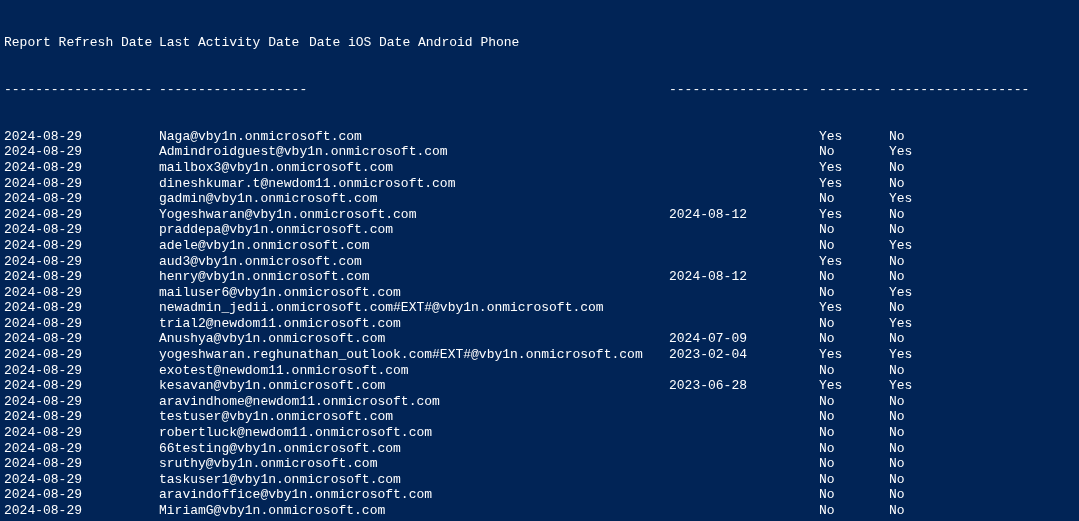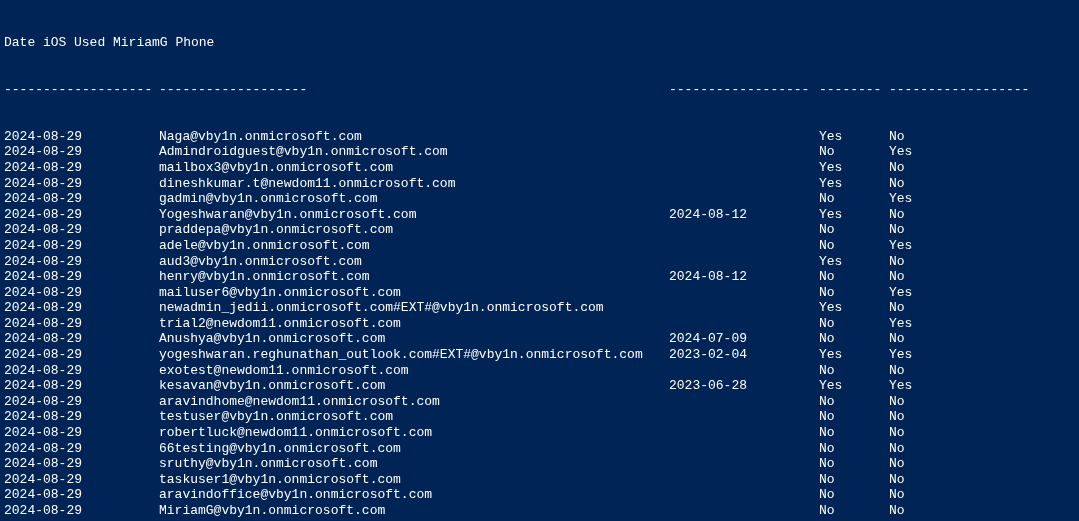--- a/index.html
+++ b/index.html
@@ -49,22 +49,24 @@
     .col-android {
       width: 150px;
       flex-shrink: 0;
     }
   </style>
 </head>
 <body>
 
 <div class="terminal">
   <div class="header-row">
+    <span class="col-refresh">Report Refresh Date</span>
+    <span class="col-activity">Last Activity Date</span>
     <span class="col-ios">Date iOS</span>
-    <span class="col-android">Used MiriamG Phone</span>
+    <span class="col-android">Date Android Phone</span>
   </div>
   <div class="separator-row">
     <span class="col-refresh">-------------------</span>
     <span class="col-upn">-------------------</span>
     <span class="col-activity">------------------</span>
     <span class="col-ios">--------</span>
     <span class="col-android">------------------</span>
   </div>
   <div id="rows-container"><div class="data-row"><span class="col-refresh">2024-08-29</span><span class="col-upn">Naga@vby1n.onmicrosoft.com</span><span class="col-activity"></span><span class="col-ios">Yes</span><span class="col-android">No</span></div><div class="data-row"><span class="col-refresh">2024-08-29</span><span class="col-upn">Admindroidguest@vby1n.onmicrosoft.com</span><span class="col-activity"></span><span class="col-ios">No</span><span class="col-android">Yes</span></div><div class="data-row"><span class="col-refresh">2024-08-29</span><span class="col-upn">mailbox3@vby1n.onmicrosoft.com</span><span class="col-activity"></span><span class="col-ios">Yes</span><span class="col-android">No</span></div><div class="data-row"><span class="col-refresh">2024-08-29</span><span class="col-upn">dineshkumar.t@newdom11.onmicrosoft.com</span><span class="col-activity"></span><span class="col-ios">Yes</span><span class="col-android">No</span></div><div class="data-row"><span class="col-refresh">2024-08-29</span><span class="col-upn">gadmin@vby1n.onmicrosoft.com</span><span class="col-activity"></span><span class="col-ios">No</span><span class="col-android">Yes</span></div><div class="data-row"><span class="col-refresh">2024-08-29</span><span class="col-upn">Yogeshwaran@vby1n.onmicrosoft.com</span><span class="col-activity">2024-08-12</span><span class="col-ios">Yes</span><span class="col-android">No</span></div><div class="data-row"><span class="col-refresh">2024-08-29</span><span class="col-upn">praddepa@vby1n.onmicrosoft.com</span><span class="col-activity"></span><span class="col-ios">No</span><span class="col-android">No</span></div><div class="data-row"><span class="col-refresh">2024-08-29</span><span class="col-upn">adele@vby1n.onmicrosoft.com</span><span class="col-activity"></span><span class="col-ios">No</span><span class="col-android">Yes</span></div><div class="data-row"><span class="col-refresh">2024-08-29</span><span class="col-upn">aud3@vby1n.onmicrosoft.com</span><span class="col-activity"></span><span class="col-ios">Yes</span><span class="col-android">No</span></div><div class="data-row"><span class="col-refresh">2024-08-29</span><span class="col-upn">henry@vby1n.onmicrosoft.com</span><span class="col-activity">2024-08-12</span><span class="col-ios">No</span><span class="col-android">No</span></div><div class="data-row"><span class="col-refresh">2024-08-29</span><span class="col-upn">mailuser6@vby1n.onmicrosoft.com</span><span class="col-activity"></span><span class="col-ios">No</span><span class="col-android">Yes</span></div><div class="data-row"><span class="col-refresh">2024-08-29</span><span class="col-upn">newadmin_jedii.onmicrosoft.com#EXT#@vby1n.onmicrosoft.com</span><span class="col-activity"></span><span class="col-ios">Yes</span><span class="col-android">No</span></div><div class="data-row"><span class="col-refresh">2024-08-29</span><span class="col-upn">trial2@newdom11.onmicrosoft.com</span><span class="col-activity"></span><span class="col-ios">No</span><span class="col-android">Yes</span></div><div class="data-row"><span class="col-refresh">2024-08-29</span><span class="col-upn">Anushya@vby1n.onmicrosoft.com</span><span class="col-activity">2024-07-09</span><span class="col-ios">No</span><span class="col-android">No</span></div><div class="data-row"><span class="col-refresh">2024-08-29</span><span class="col-upn">yogeshwaran.reghunathan_outlook.com#EXT#@vby1n.onmicrosoft.com</span><span class="col-activity">2023-02-04</span><span class="col-ios">Yes</span><span class="col-android">Yes</span></div><div class="data-row"><span class="col-refresh">2024-08-29</span><span class="col-upn">exotest@newdom11.onmicrosoft.com</span><span class="col-activity"></span><span class="col-ios">No</span><span class="col-android">No</span></div><div class="data-row"><span class="col-refresh">2024-08-29</span><span class="col-upn">kesavan@vby1n.onmicrosoft.com</span><span class="col-activity">2023-06-28</span><span class="col-ios">Yes</span><span class="col-android">Yes</span></div><div class="data-row"><span class="col-refresh">2024-08-29</span><span class="col-upn">aravindhome@newdom11.onmicrosoft.com</span><span class="col-activity"></span><span class="col-ios">No</span><span class="col-android">No</span></div><div class="data-row"><span class="col-refresh">2024-08-29</span><span class="col-upn">testuser@vby1n.onmicrosoft.com</span><span class="col-activity"></span><span class="col-ios">No</span><span class="col-android">No</span></div><div class="data-row"><span class="col-refresh">2024-08-29</span><span class="col-upn">robertluck@newdom11.onmicrosoft.com</span><span class="col-activity"></span><span class="col-ios">No</span><span class="col-android">No</span></div><div class="data-row"><span class="col-refresh">2024-08-29</span><span class="col-upn">66testing@vby1n.onmicrosoft.com</span><span class="col-activity"></span><span class="col-ios">No</span><span class="col-android">No</span></div><div class="data-row"><span class="col-refresh">2024-08-29</span><span class="col-upn">sruthy@vby1n.onmicrosoft.com</span><span class="col-activity"></span><span class="col-ios">No</span><span class="col-android">No</span></div><div class="data-row"><span class="col-refresh">2024-08-29</span><span class="col-upn">taskuser1@vby1n.onmicrosoft.com</span><span class="col-activity"></span><span class="col-ios">No</span><span class="col-android">No</span></div><div class="data-row"><span class="col-refresh">2024-08-29</span><span class="col-upn">aravindoffice@vby1n.onmicrosoft.com</span><span class="col-activity"></span><span class="col-ios">No</span><span class="col-android">No</span></div><div class="data-row"><span class="col-refresh">2024-08-29</span><span class="col-upn">MiriamG@vby1n.onmicrosoft.com</span><span class="col-activity"></span><span class="col-ios">No</span><span class="col-android">No</span></div><div class="data-row"><span class="col-refresh">2024-08-29</span><span class="col-upn">manojkumar@vby1n.onmicrosoft.com</span><span class="col-activity"></span><span class="col-ios">No</span><span class="col-android">No</span></div></div>
 </div>

